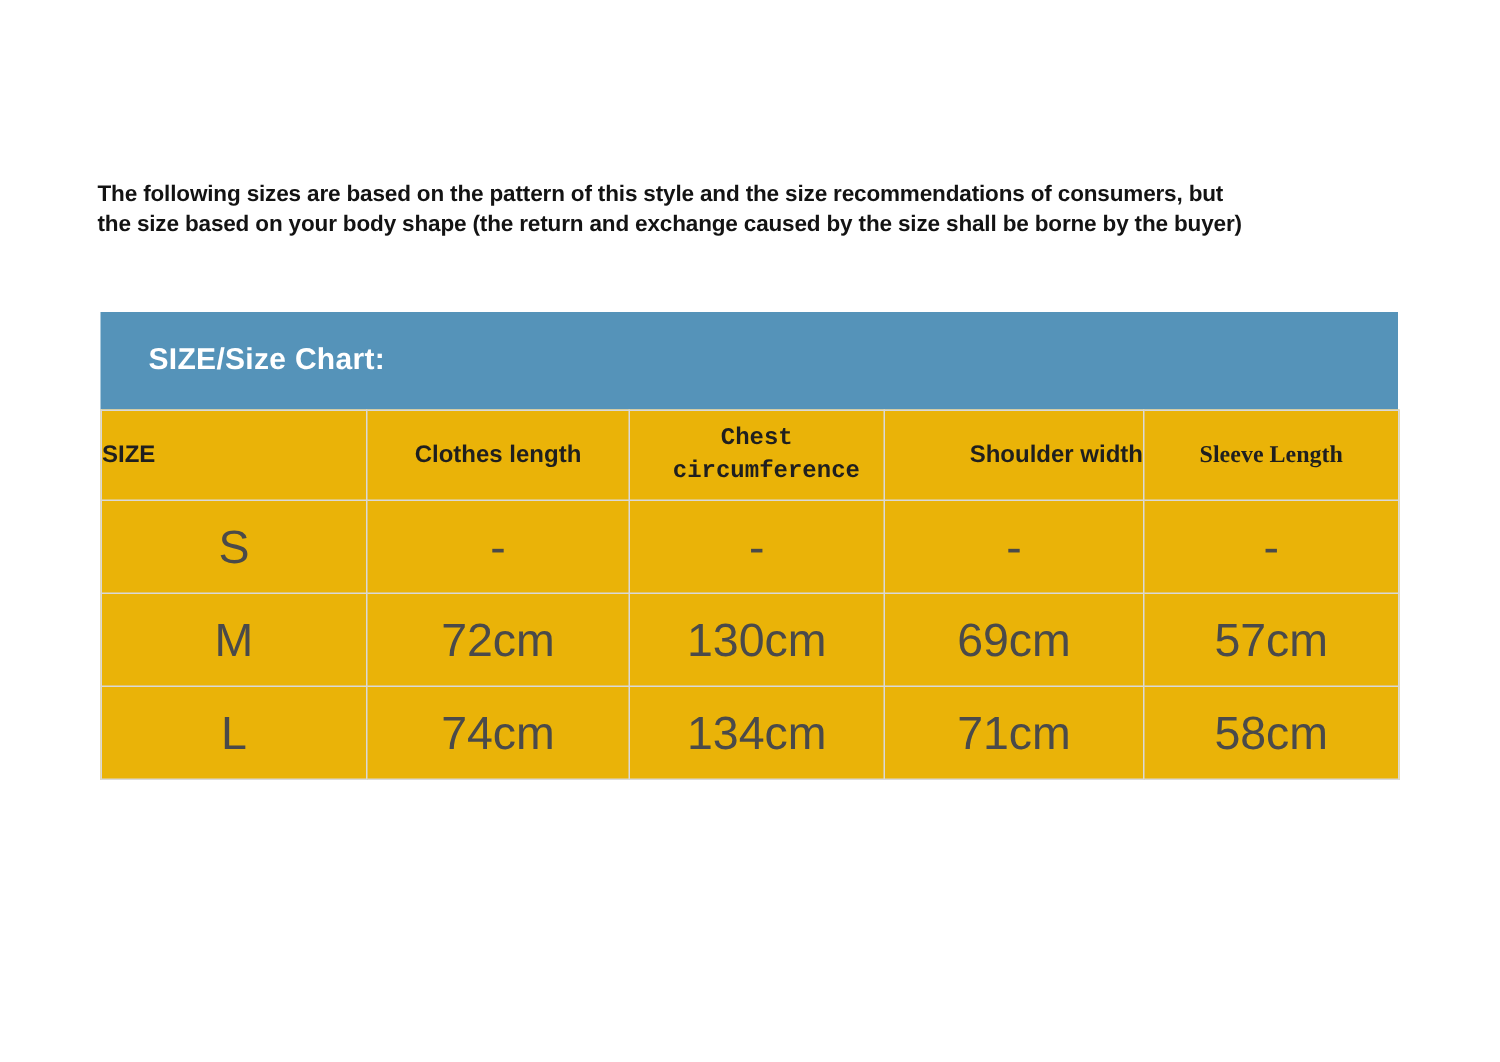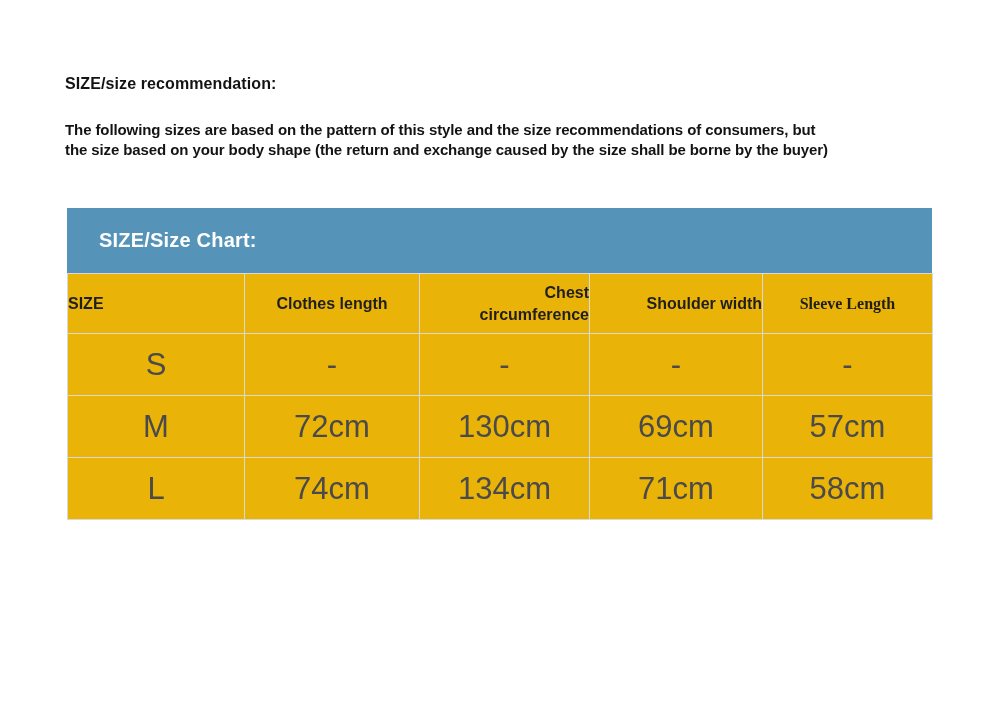--- a/index.html
+++ b/index.html
@@ -69,39 +69,38 @@
   }
   table.size-table thead th {
     height: 60px;
     font-size: 16px;
     font-weight: bold;
     color: #1f1f1f;
     vertical-align: middle;
   }
   th.col-size      { text-align: left;  padding-left: 16px; }
   th.col-clothes   { text-align: center; padding-right: 4px; }
-  th.col-chest     { text-align: right;  padding-left: 28px; font-size: 14px; line-height: 1.35; }
+  th.col-chest     { text-align: center;  padding-left: 28px; font-size: 14px; line-height: 1.35; font-family: Liberation Mono, monospace; }
   th.col-chest .wrap { display: inline-block; max-width: 112px; }
   th.col-shoulder  { text-align: right; padding-right: 16px; }
   th.col-sleeve    { text-align: center; padding-right: 18px; font-family: Liberation Serif, serif; }
   table.size-table tbody td {
     height: 62px;
     text-align: center;
     vertical-align: middle;
     font-size: 31px;
     font-weight: 400;
     color: #4a4a4a;
   }
 </style>
 </head>
 <body>
 
 <div class="page">
 
-  <div class="page-heading">SIZE/size recommendation:</div>
 
   <div class="description">
     <div>The following sizes are based on the pattern of this style and the size recommendations of consumers, but</div>
     <div>the size based on your body shape (the return and exchange caused by the size shall be borne by the buyer)</div>
   </div>
 
   <div class="chart-block">
 
     <div class="title-bar" style="background: rgb(85, 147, 185); padding-left: 32px;">
       <span class="title-text">SIZE/Size Chart:</span>

